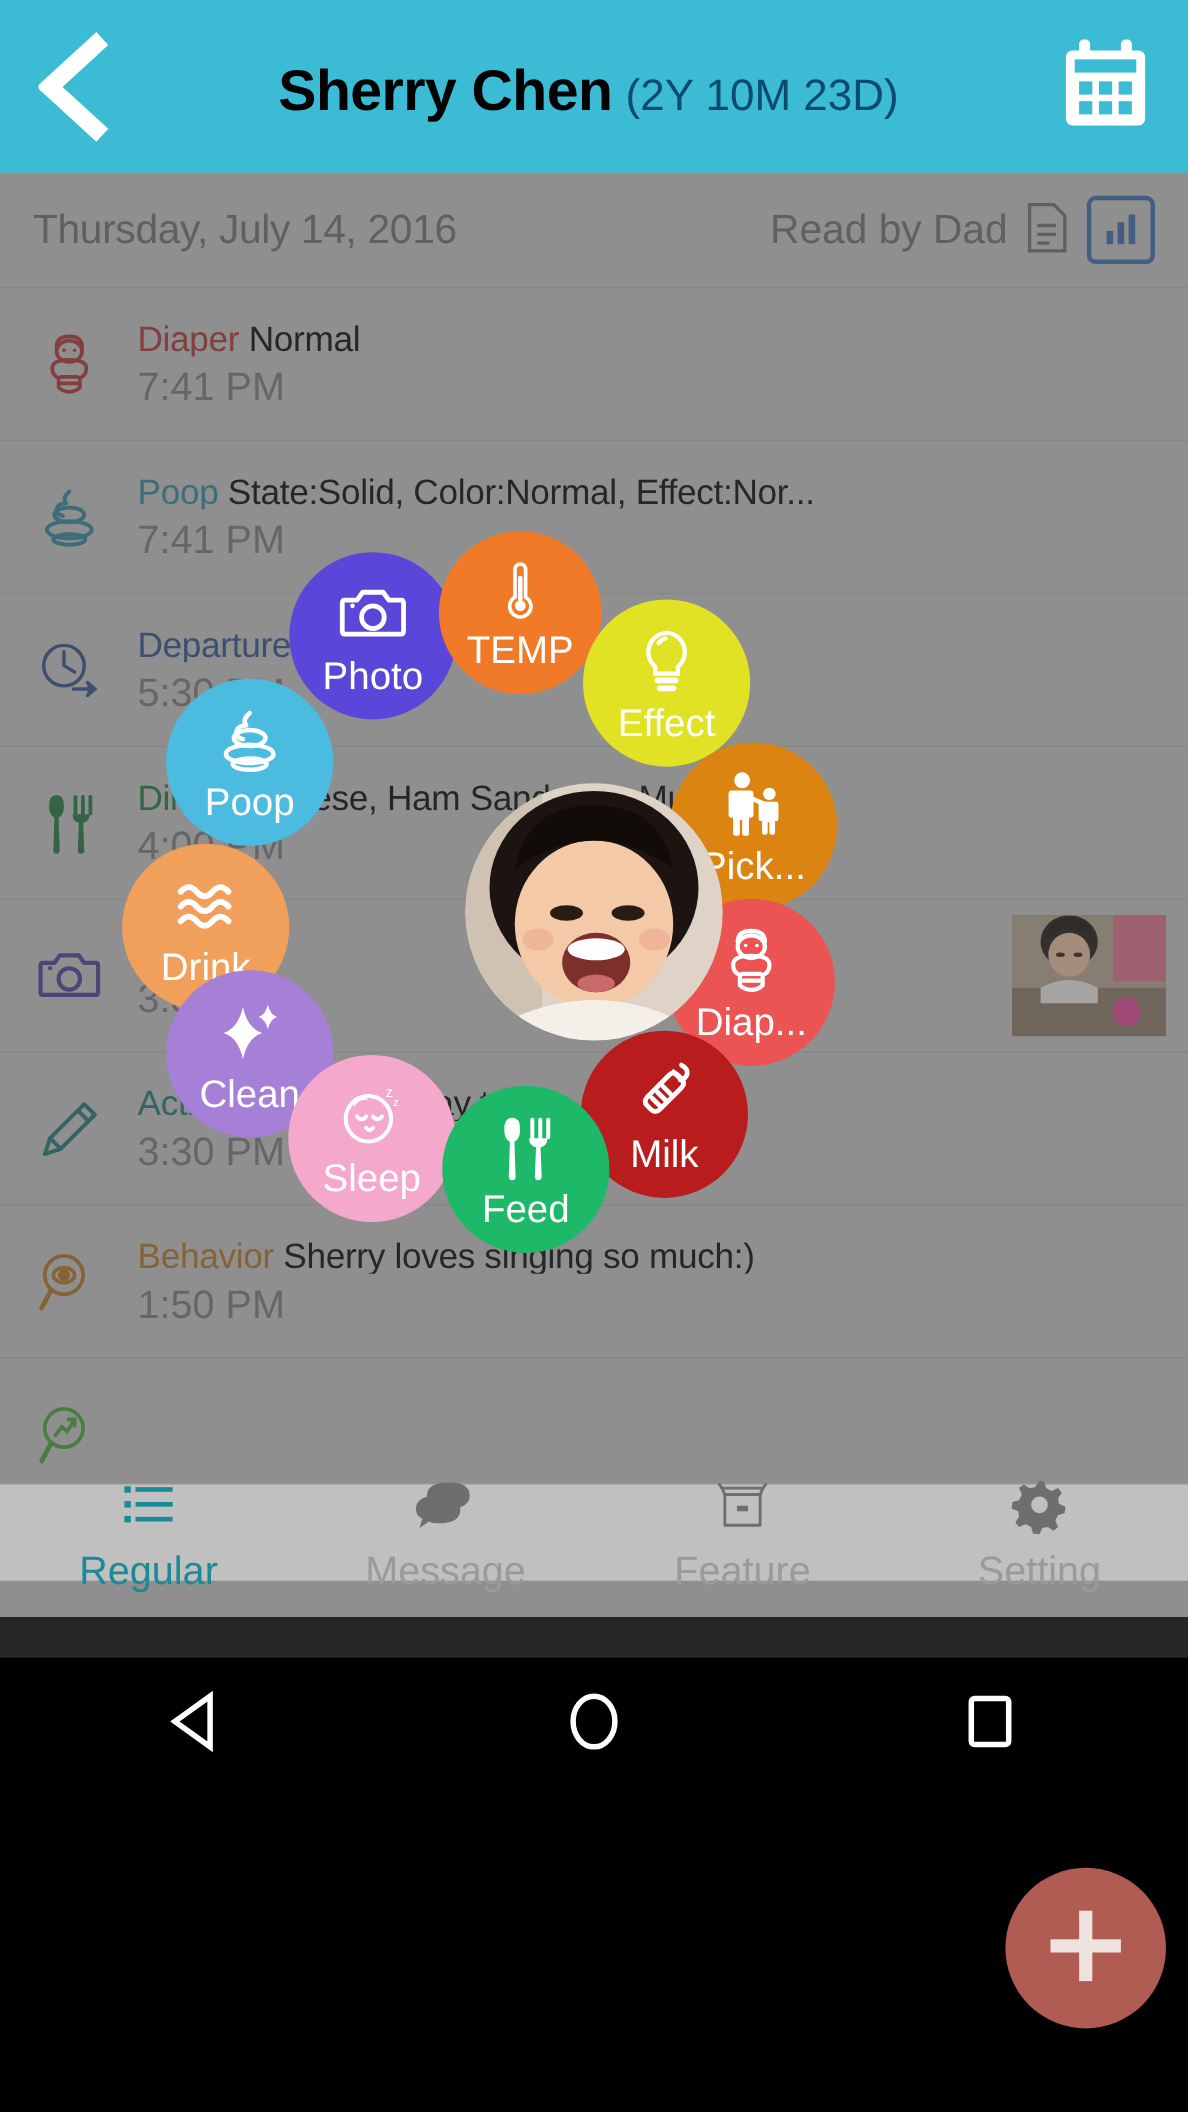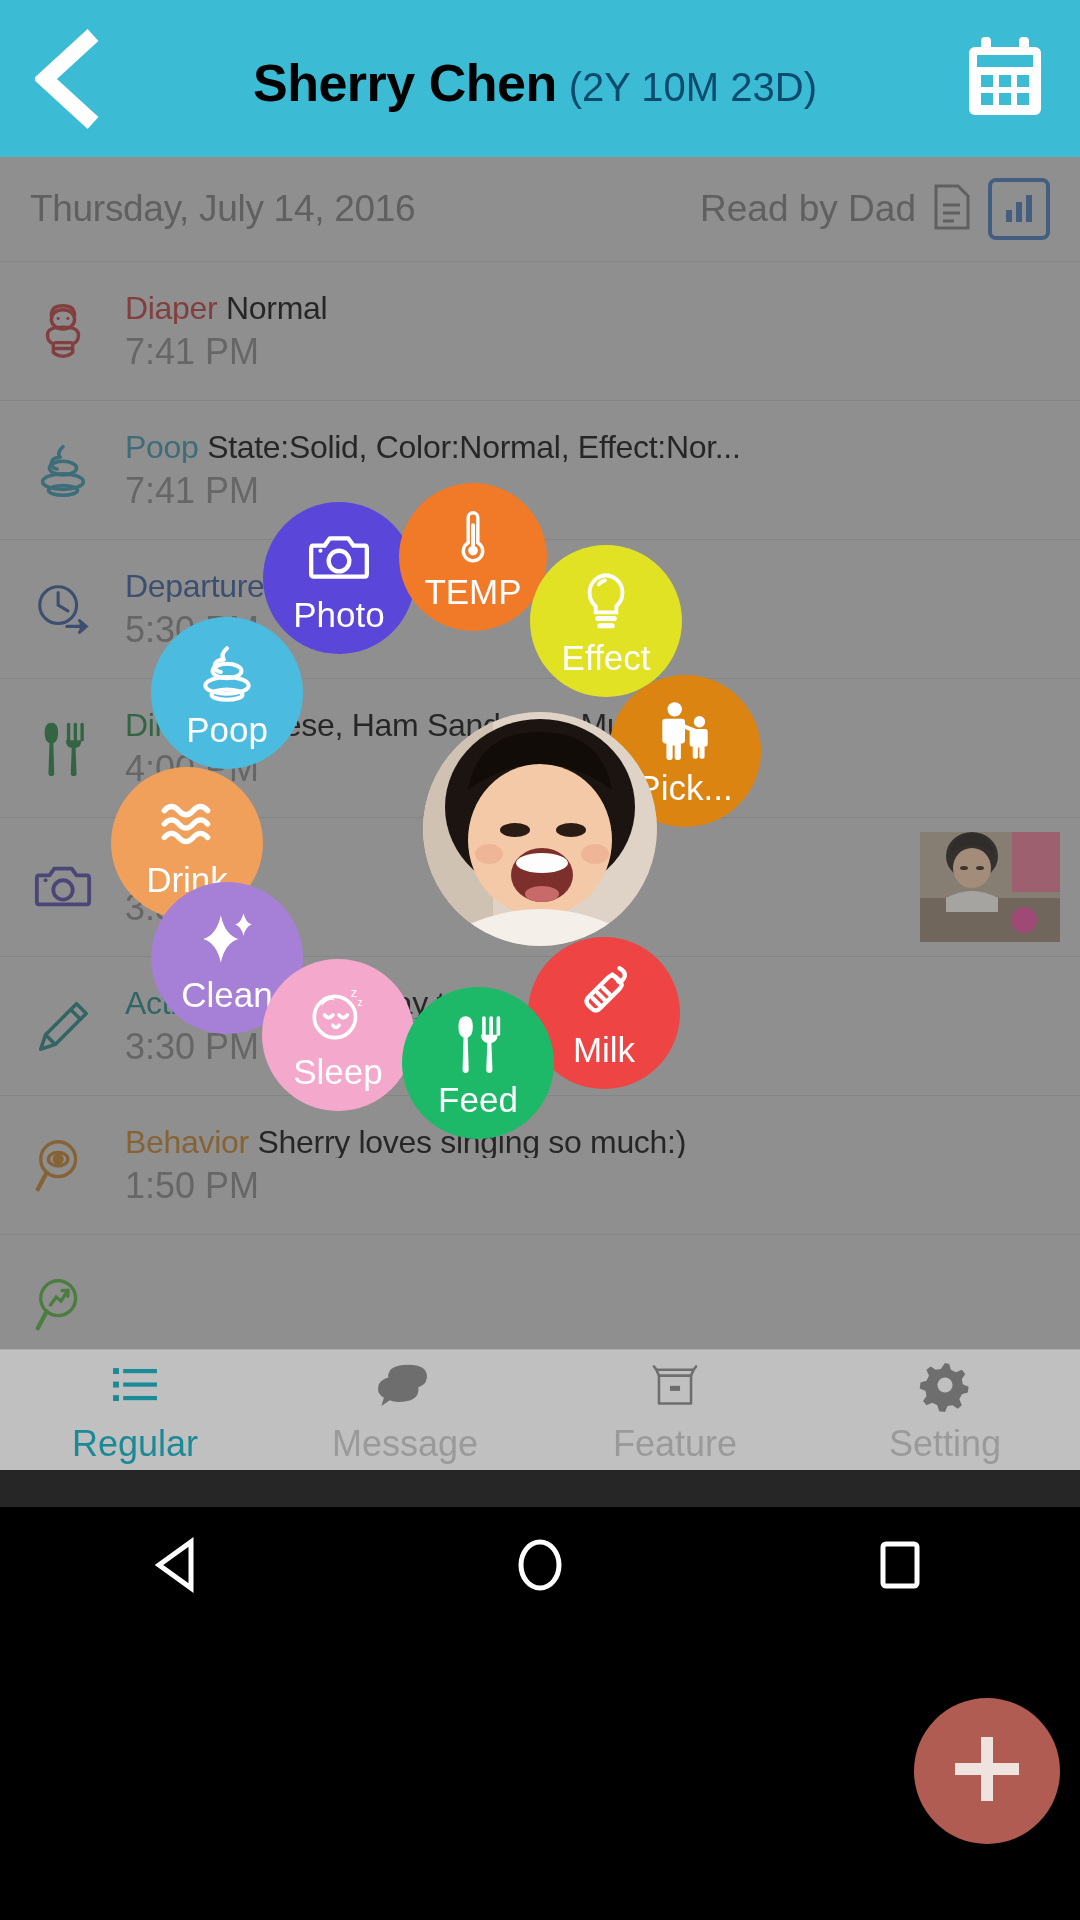--- a/index.html
+++ b/index.html
@@ -133,21 +133,21 @@
     position:absolute; right:20px; bottom:76px;
     width:146px; height:146px;
     border-radius:50%;
     background:#b15c52;
     display:flex; align-items:center; justify-content:center;
     z-index:25;
   }
 
   
   #bottom-nav {
-    position:absolute; top:1349px; left:0; width:1080px; height:121px;
+    position:absolute; top:1349px; left:0; width:1080px; height:88px;
     background:#c0c0c0;
     display:flex;
     border-top:1px solid #ababab;
     z-index:22;
   }
   .nav-tab {
     flex:1; display:flex; flex-direction:column;
     align-items:center; justify-content:center; gap:10px;
   }
   .nav-label { font-size:36px; line-height:1.0; }
@@ -408,30 +408,44 @@
     <div class="radial-item" style="left: 111px; top: 610px; width: 152px; height: 152px; background: rgb(240, 160, 90);">
       <div class="radial-icon">
         <svg width="66" height="66" viewBox="0 0 64 64" fill="none" stroke="#fff" stroke-width="5.197500000000001" stroke-linecap="round">
           <path d="M10 20 q7 -8 14 0 q7 8 14 0 q7 -8 14 0"></path>
           <path d="M10 33 q7 -8 14 0 q7 8 14 0 q7 -8 14 0"></path>
           <path d="M10 46 q7 -8 14 0 q7 8 14 0 q7 -8 14 0"></path>
         </svg>
       </div>
       <div class="radial-label">Drink</div>
     </div>
+    <div class="radial-item" style="left: 607px; top: 660px; width: 152px; height: 152px; background: rgb(236, 83, 83);">
+      <div class="radial-icon">
+        <svg width="66" height="66" viewBox="0 0 64 64" fill="none" stroke="#fff" stroke-width="3.7125000000000004" stroke-linecap="round">
+          <path d="M20 16 q0 -10 12 -10 q12 0 12 10"></path>
+          <ellipse cx="32" cy="20" rx="12" ry="10"></ellipse>
+          <circle cx="27" cy="19" r="1.6" fill="#fff" stroke="none"></circle>
+          <circle cx="37" cy="19" r="1.6" fill="#fff" stroke="none"></circle>
+          <path d="M16 36 q0 -8 16 -8 q16 0 16 8 q0 7 -6 9 l0 9 q-4 4 -10 4 q-6 0 -10 -4 l0 -9 q-6 -2 -6 -9z"></path>
+          <line x1="24" y1="44" x2="40" y2="44"></line>
+          <line x1="24" y1="50" x2="40" y2="50"></line>
+        </svg>
+      </div>
+      <div class="radial-label">Diap...</div>
+    </div>
     <div class="radial-item" style="left: 151px; top: 725px; width: 152px; height: 152px; background: rgb(165, 128, 214);">
       <div class="radial-icon">
         <svg width="66" height="66" viewBox="0 0 64 64" fill="#fff">
           <path d="M26 10 q4 19 17 23 q-13 4 -17 23 q-4 -19 -17 -23 q13 -4 17 -23z"></path>
           <path d="M48 8 q2 9 8 11 q-6 2 -8 11 q-2 -9 -8 -11 q6 -2 8 -11z"></path>
         </svg>
       </div>
       <div class="radial-label">Clean</div>
     </div>
-    <div class="radial-item" style="left: 528px; top: 780px; width: 152px; height: 152px; background: #ef4444;">
+    <div class="radial-item" style="left: 528px; top: 780px; width: 152px; height: 152px; background: #b91c1c;">
       <div class="radial-icon">
         <svg width="66" height="66" viewBox="0 0 64 64" fill="none" stroke="#fff" stroke-width="4.2075000000000005" stroke-linecap="round" stroke-linejoin="round">
           <path d="M47 8 q6 3 5 8 q-1 4 -6 5"></path>
           <path d="M40 14 l8 8"></path>
           <path d="M17 36 l19 -19 q4 -4 8 0 l3 3 q4 4 0 8 l-19 19 q-4 4 -8 0 l-3 -3 q-4 -4 0 -8z"></path>
           <line x1="26" y1="32" x2="33" y2="39"></line>
           <line x1="31" y1="27" x2="38" y2="34"></line>
           <line x1="21" y1="37" x2="28" y2="44"></line>
         </svg>
       </div>

